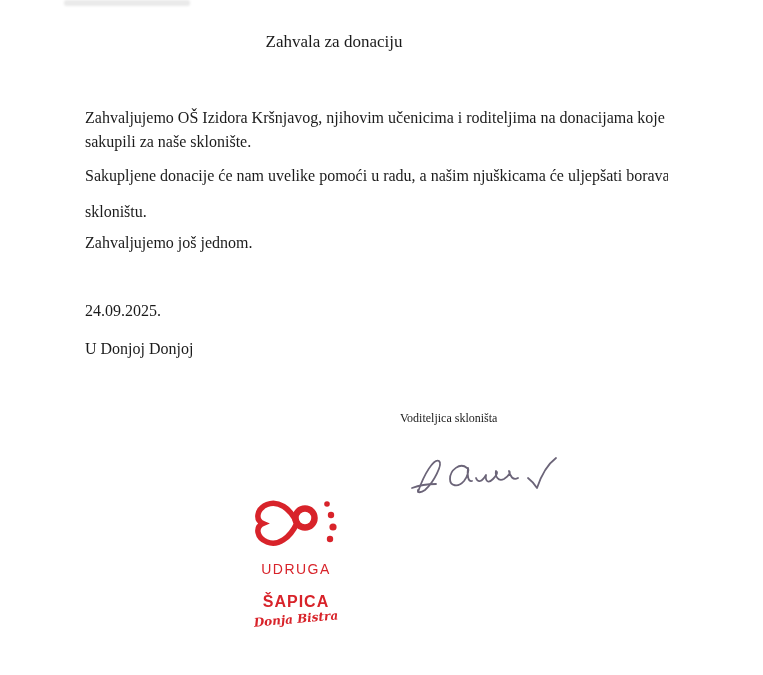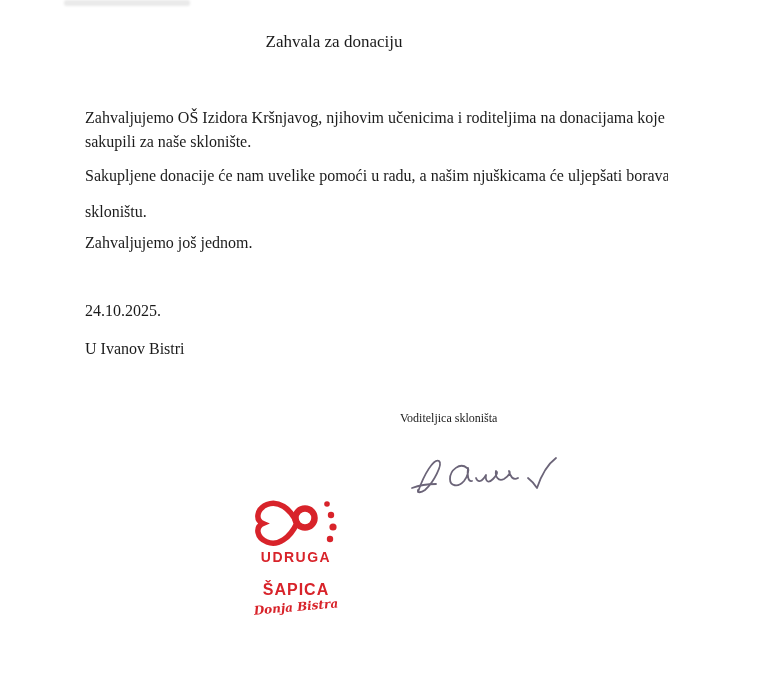--- a/index.html
+++ b/index.html
@@ -55,24 +55,24 @@
     position: absolute;
     left: 246px; top: 498px;
     width: 100px;
     text-align: center;
     color: #d8232a;
     line-height: 1.1;
   }
   .logo-mark { display: block; margin: 0 auto; }
   .logo-line1 {
     font-family: "Liberation Sans", sans-serif;
-    font-weight: bold;
+    font-weight: normal;
     font-size: 14px;
     letter-spacing: 1.5px;
-    margin-top: 2px;
+    margin-top: 14px;
   }
   .logo-line2 {
     font-family: "Liberation Sans", sans-serif;
     font-weight: bold;
     font-size: 16px;
     letter-spacing: 1px;
     margin-top: 16px;
   }
   .logo-line3 {
     font-family: "DejaVu Serif", serif;
@@ -89,22 +89,22 @@
 <div class="page">
 
   <div class="top-remnant"></div>
 
   <h1 class="title">Zahvala za donaciju</h1>
 
   <p class="para p1">Zahvaljujemo OŠ Izidora Kršnjavog, njihovim učenicima i roditeljima na donacijama koje su sakupili za naše sklonište.</p>
   <p class="para p2">Sakupljene donacije će nam uvelike pomoći u radu, a našim njuškicama će uljepšati boravak u skloništu.</p>
   <p class="para p3">Zahvaljujemo još jednom.</p>
 
-  <p class="date-line">24.10.2025.</p>
-  <p class="place-line">U Ivanov Bistri</p>
+  <p class="date-line">24.09.2025.</p>
+  <p class="place-line">U Donjoj Donjoj</p>
 
   <div class="sig-block">
     <div>Voditeljica skloništa</div>
   </div>
 
   <svg class="sig-svg" width="155" height="55" viewBox="0 0 155 55" fill="none">
     <g stroke-width="1.8" stroke-linecap="round" stroke-linejoin="round" fill="none">
       <path d="M10,44 C16,26 26,10 31,13 C35,16 26,34 17,42 C13,45 9,45 10,42" stroke="#6b6478"></path>
       <path d="M4,40 C12,37 21,36 28,36" stroke="#6b6478"></path>
       <path d="M59,20 C52,14 42,22 42,31 C42,38 50,40 56,33 C60,28 61,22 60,20 C59,27 60,34 64,33" stroke="#6b6478"></path>

